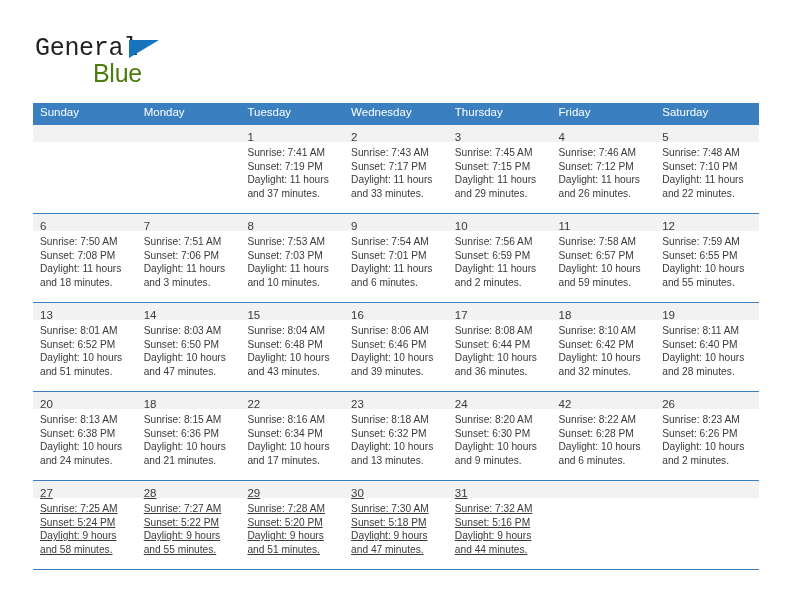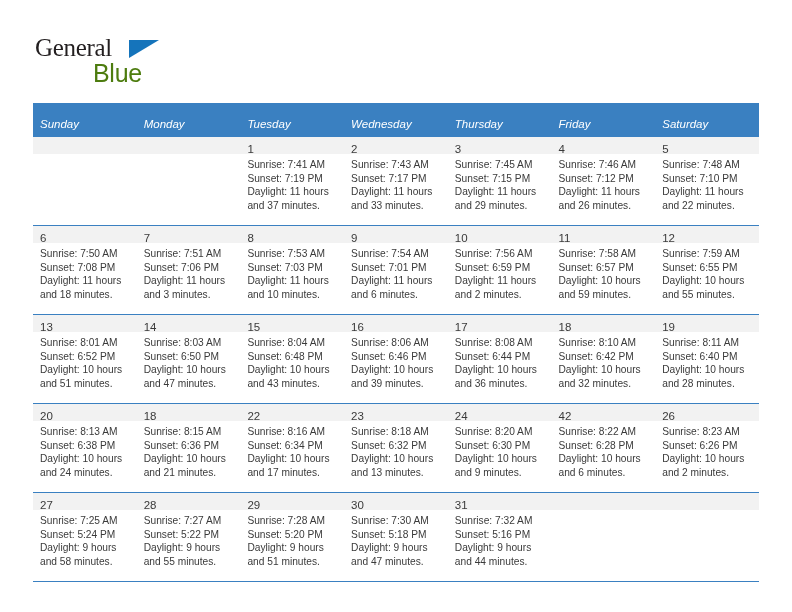--- a/index.html
+++ b/index.html
@@ -37,21 +37,21 @@
     width: 260px;
     height: 62px;
   }
   .brand-general {
     position: absolute;
     left: 2px;
     top: 6px;
     font-size: 25px;
     letter-spacing: -0.3px;
     color: #231f20;
-    font-family: Liberation Serif, serif;
+    font-family: Liberation Mono, monospace;
   }
   .brand-tri {
     position: absolute;
     left: 96px;
     top: 12px;
     width: 0;
     height: 0;
     border-left: 30px solid #1574bb;
     border-bottom: 18px solid transparent;
   }
@@ -96,35 +96,35 @@
     table-layout: fixed;
   }
   .calendar col { width: 103.71px; }
 
   thead th {
     background: #3a80c1;
     color: #ffffff;
     font-size: 11.5px;
     font-weight: normal;
     text-align: left;
-    padding: 14px 0 6px 7px;
+    padding: 2px 0 6px 7px;
     height: 13px;
     border: none;
-    font-style: italic;
   }
 
   tbody td {
     vertical-align: top;
     padding: 0;
     border: none;
     border-top: 1.5px solid #3a80c1;
     height: 88px;
   }
   tbody tr:last-child td {
     border-bottom: 1.5px solid #3a80c1;
+    text-decoration: underline;
   }
   .cell-inner {
     height: 100%;
   }
   .daynum-band {
     background: #f2f2f2;
     height: 17px;
     padding: 2px 0 1px 7px;
     box-sizing: border-box;
   }

